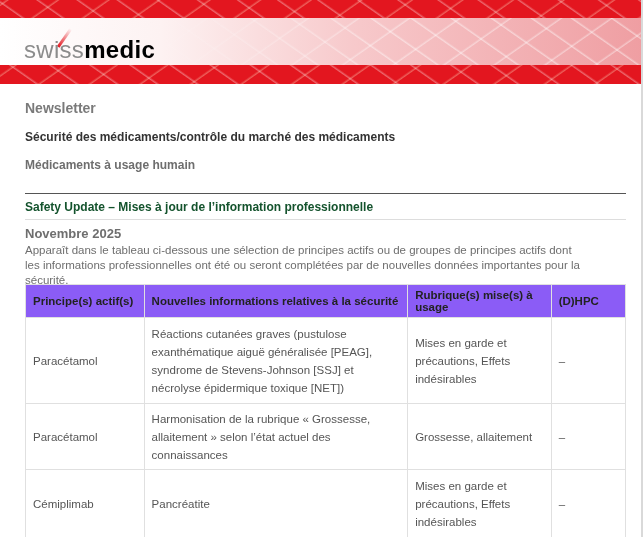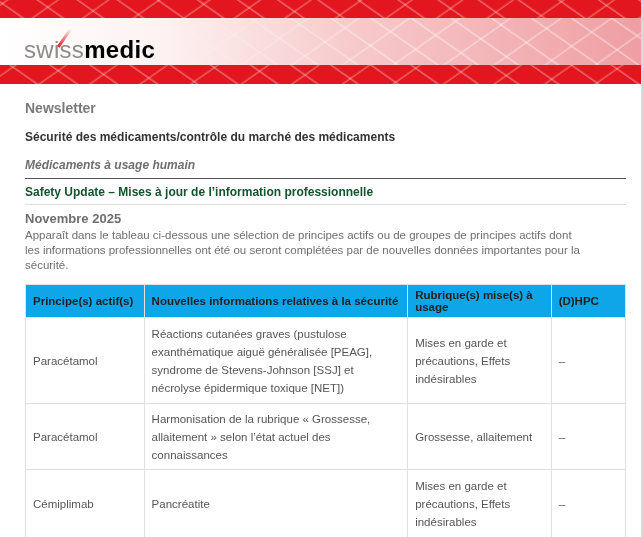--- a/index.html
+++ b/index.html
@@ -30,28 +30,28 @@
   }
   .logo { position: absolute; left: 24px; top: 36px; height: 28px; font-size: 24px; letter-spacing: 0.3px; white-space: nowrap; }
   .logo .light { color: #8c8c8c; font-weight: normal; }
   .logo .dark { color: #000000; font-weight: bold; }
   .logo-mark { position: absolute; left: 57px; top: 24px; width: 3px; height: 22px; background: linear-gradient(180deg, rgba(227,22,31,0) 0%, #e3161f 100%); transform: rotate(35deg); transform-origin: bottom left; }
 
   
   .content { position: absolute; left: 25px; top: 100px; width: 601px; }
   .newsletter { font-size: 14px; font-weight: bold; color: #7a7a7a; height: 20px; }
   .section-title { margin-top: 10px; font-size: 12px; font-weight: bold; color: #333333; height: 16px; }
-  .category { margin-top: 12px; font-size: 12px; font-weight: bold; color: #6e6e6e; padding-bottom: 6px; border-bottom: 1px solid #555555; font-style: italic; }
+  .category { margin-top: 12px; font-size: 12px; font-weight: bold; color: #6e6e6e; padding-bottom: 21px; border-bottom: 1px solid #555555; }
   .subcat { margin-top: 0; font-size: 12px; font-weight: bold; color: #14532d; padding: 6px 0 5px 0; border-bottom: 1px solid #dddddd; }
   .date { margin-top: 6px; font-size: 13px; font-weight: bold; color: #6e6e6e; }
   .intro { margin-top: 2px; font-size: 11.5px; color: #6e6e6e; line-height: 15px; width: 560px; }
 
   table.updates { position: absolute; left: 25px; top: 284px; width: 601px; border-collapse: collapse; font-size: 11.5px; }
   table.updates th, table.updates td { border: 1px solid #e0e0e0; text-align: left; vertical-align: middle; padding: 0 7px; }
-  table.updates th { background: #0ea5e9; color: #222222; font-weight: bold; height: 33px; font-size: 11.5px; margin-top: 18px; }
+  table.updates th { background: #8b5cf6; color: #222222; font-weight: bold; height: 33px; font-size: 11.5px; margin-top: 18px; }
   table.updates td { color: #555555; line-height: 18px; }
   .col1 { width: 122px; }
   .col2 { width: 278px; }
   .col3 { width: 149px; }
   .col4 { width: 76px; }
   tr.r1 td { height: 86px; }
   tr.r2 td { height: 66px; }
   tr.r3 td { height: 68px; }
   td.dash { color: #666666; }
 </style>

